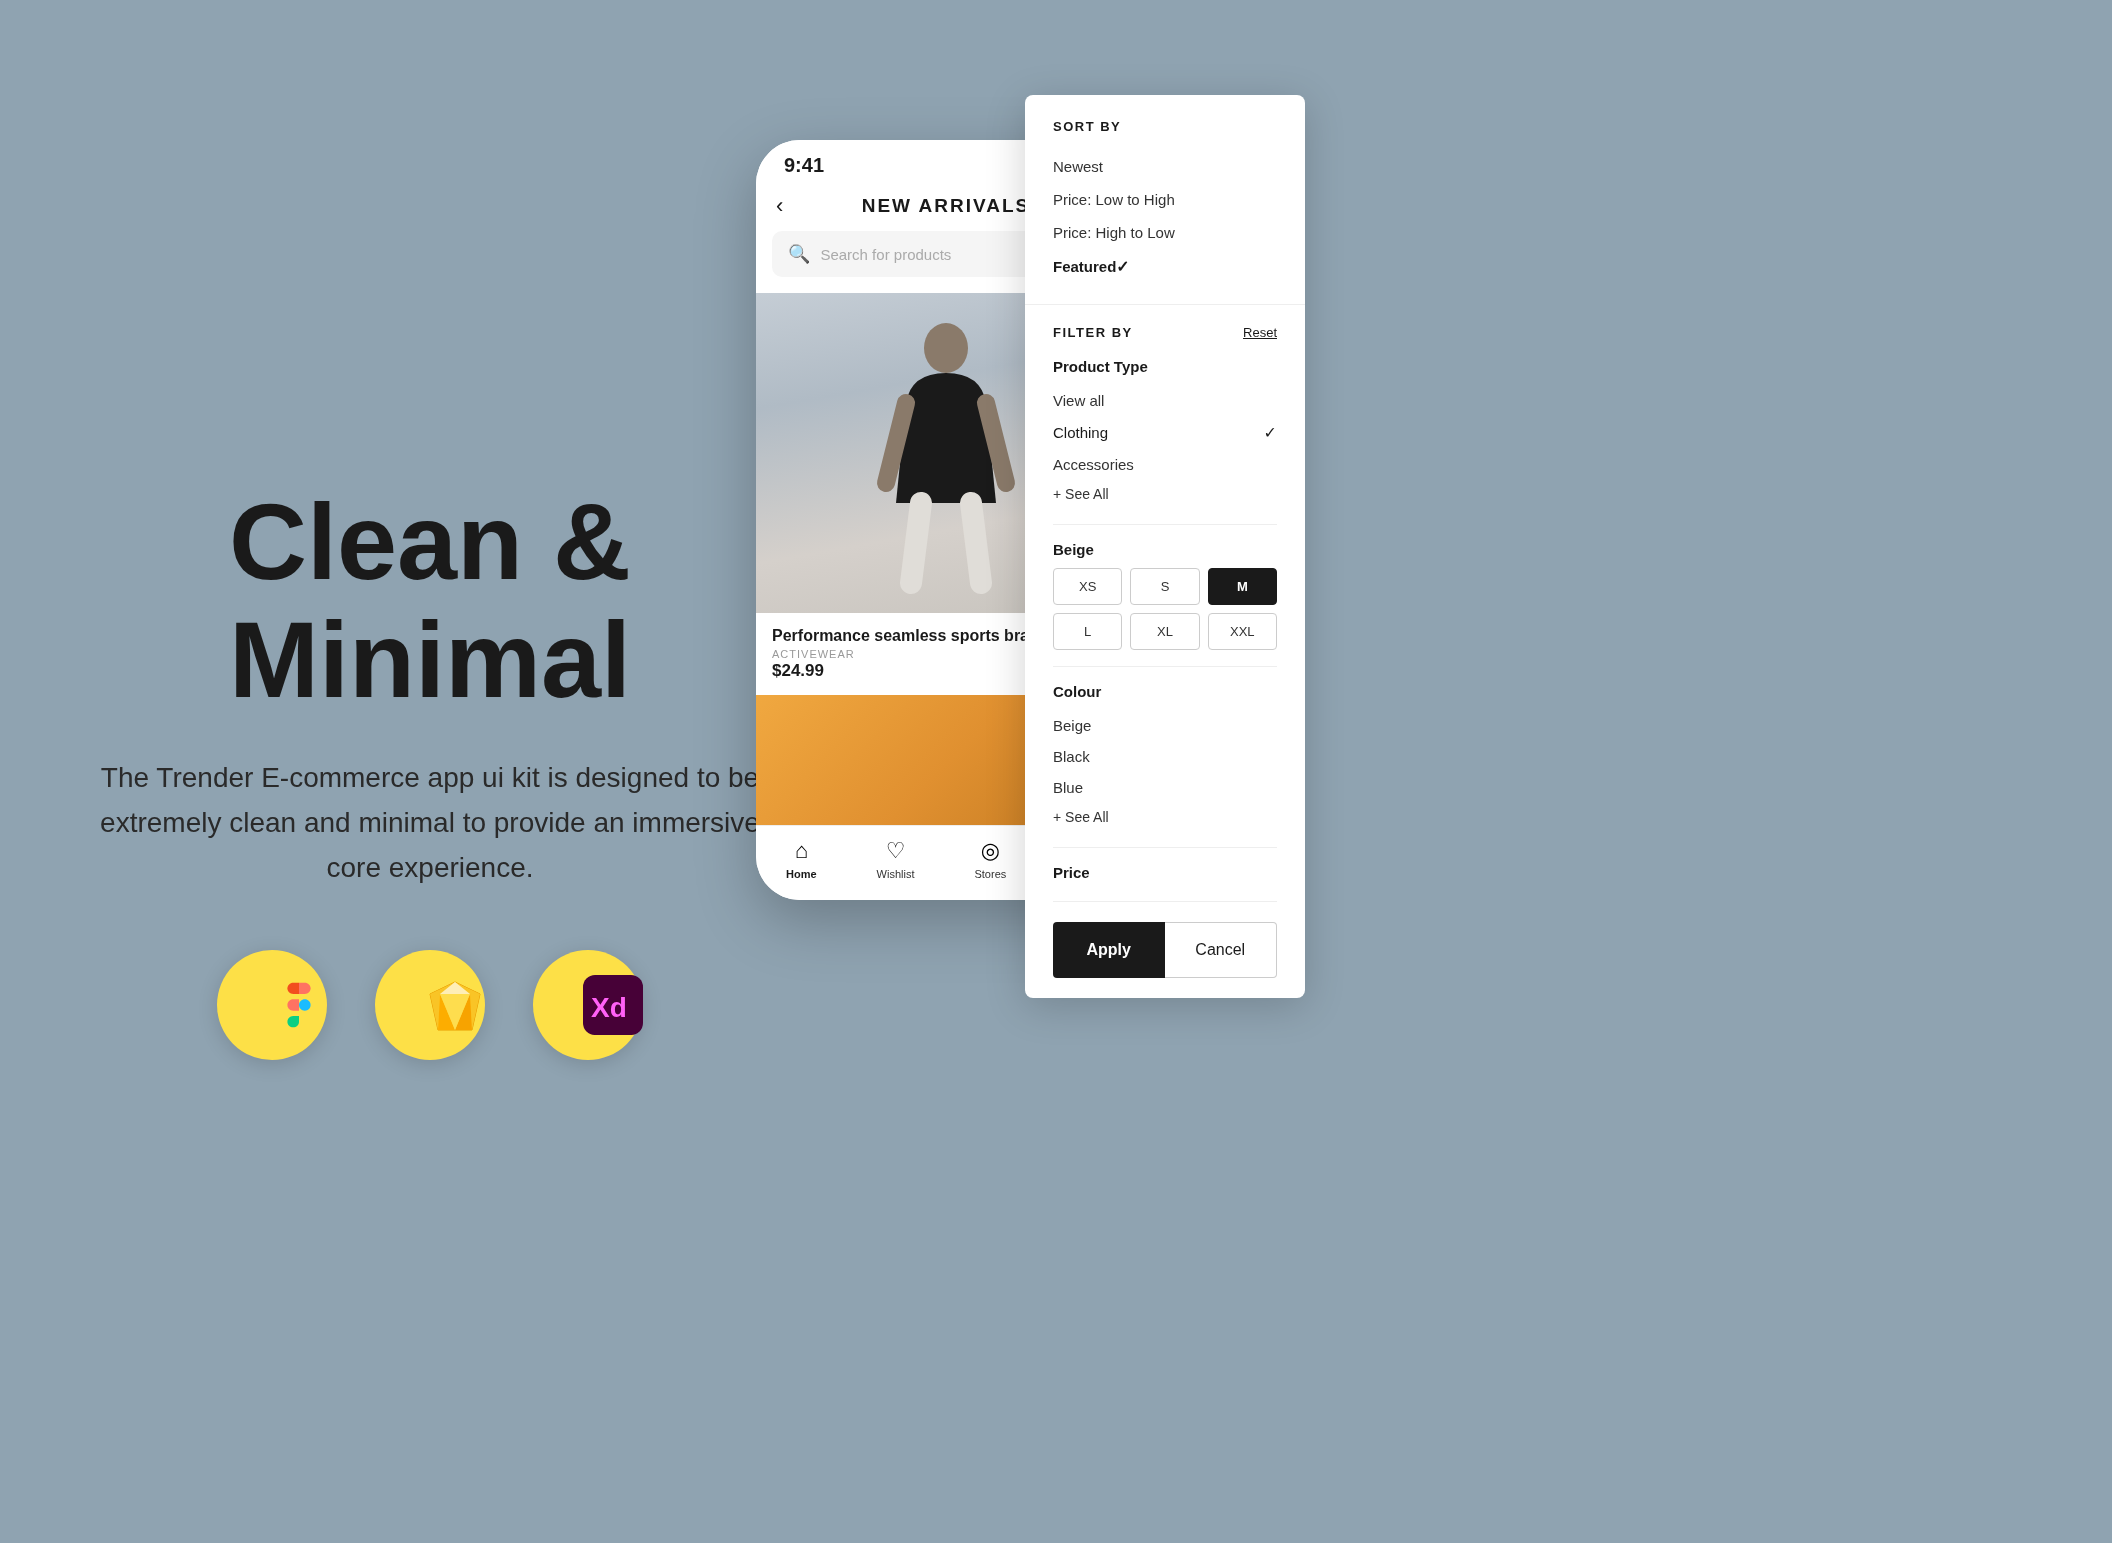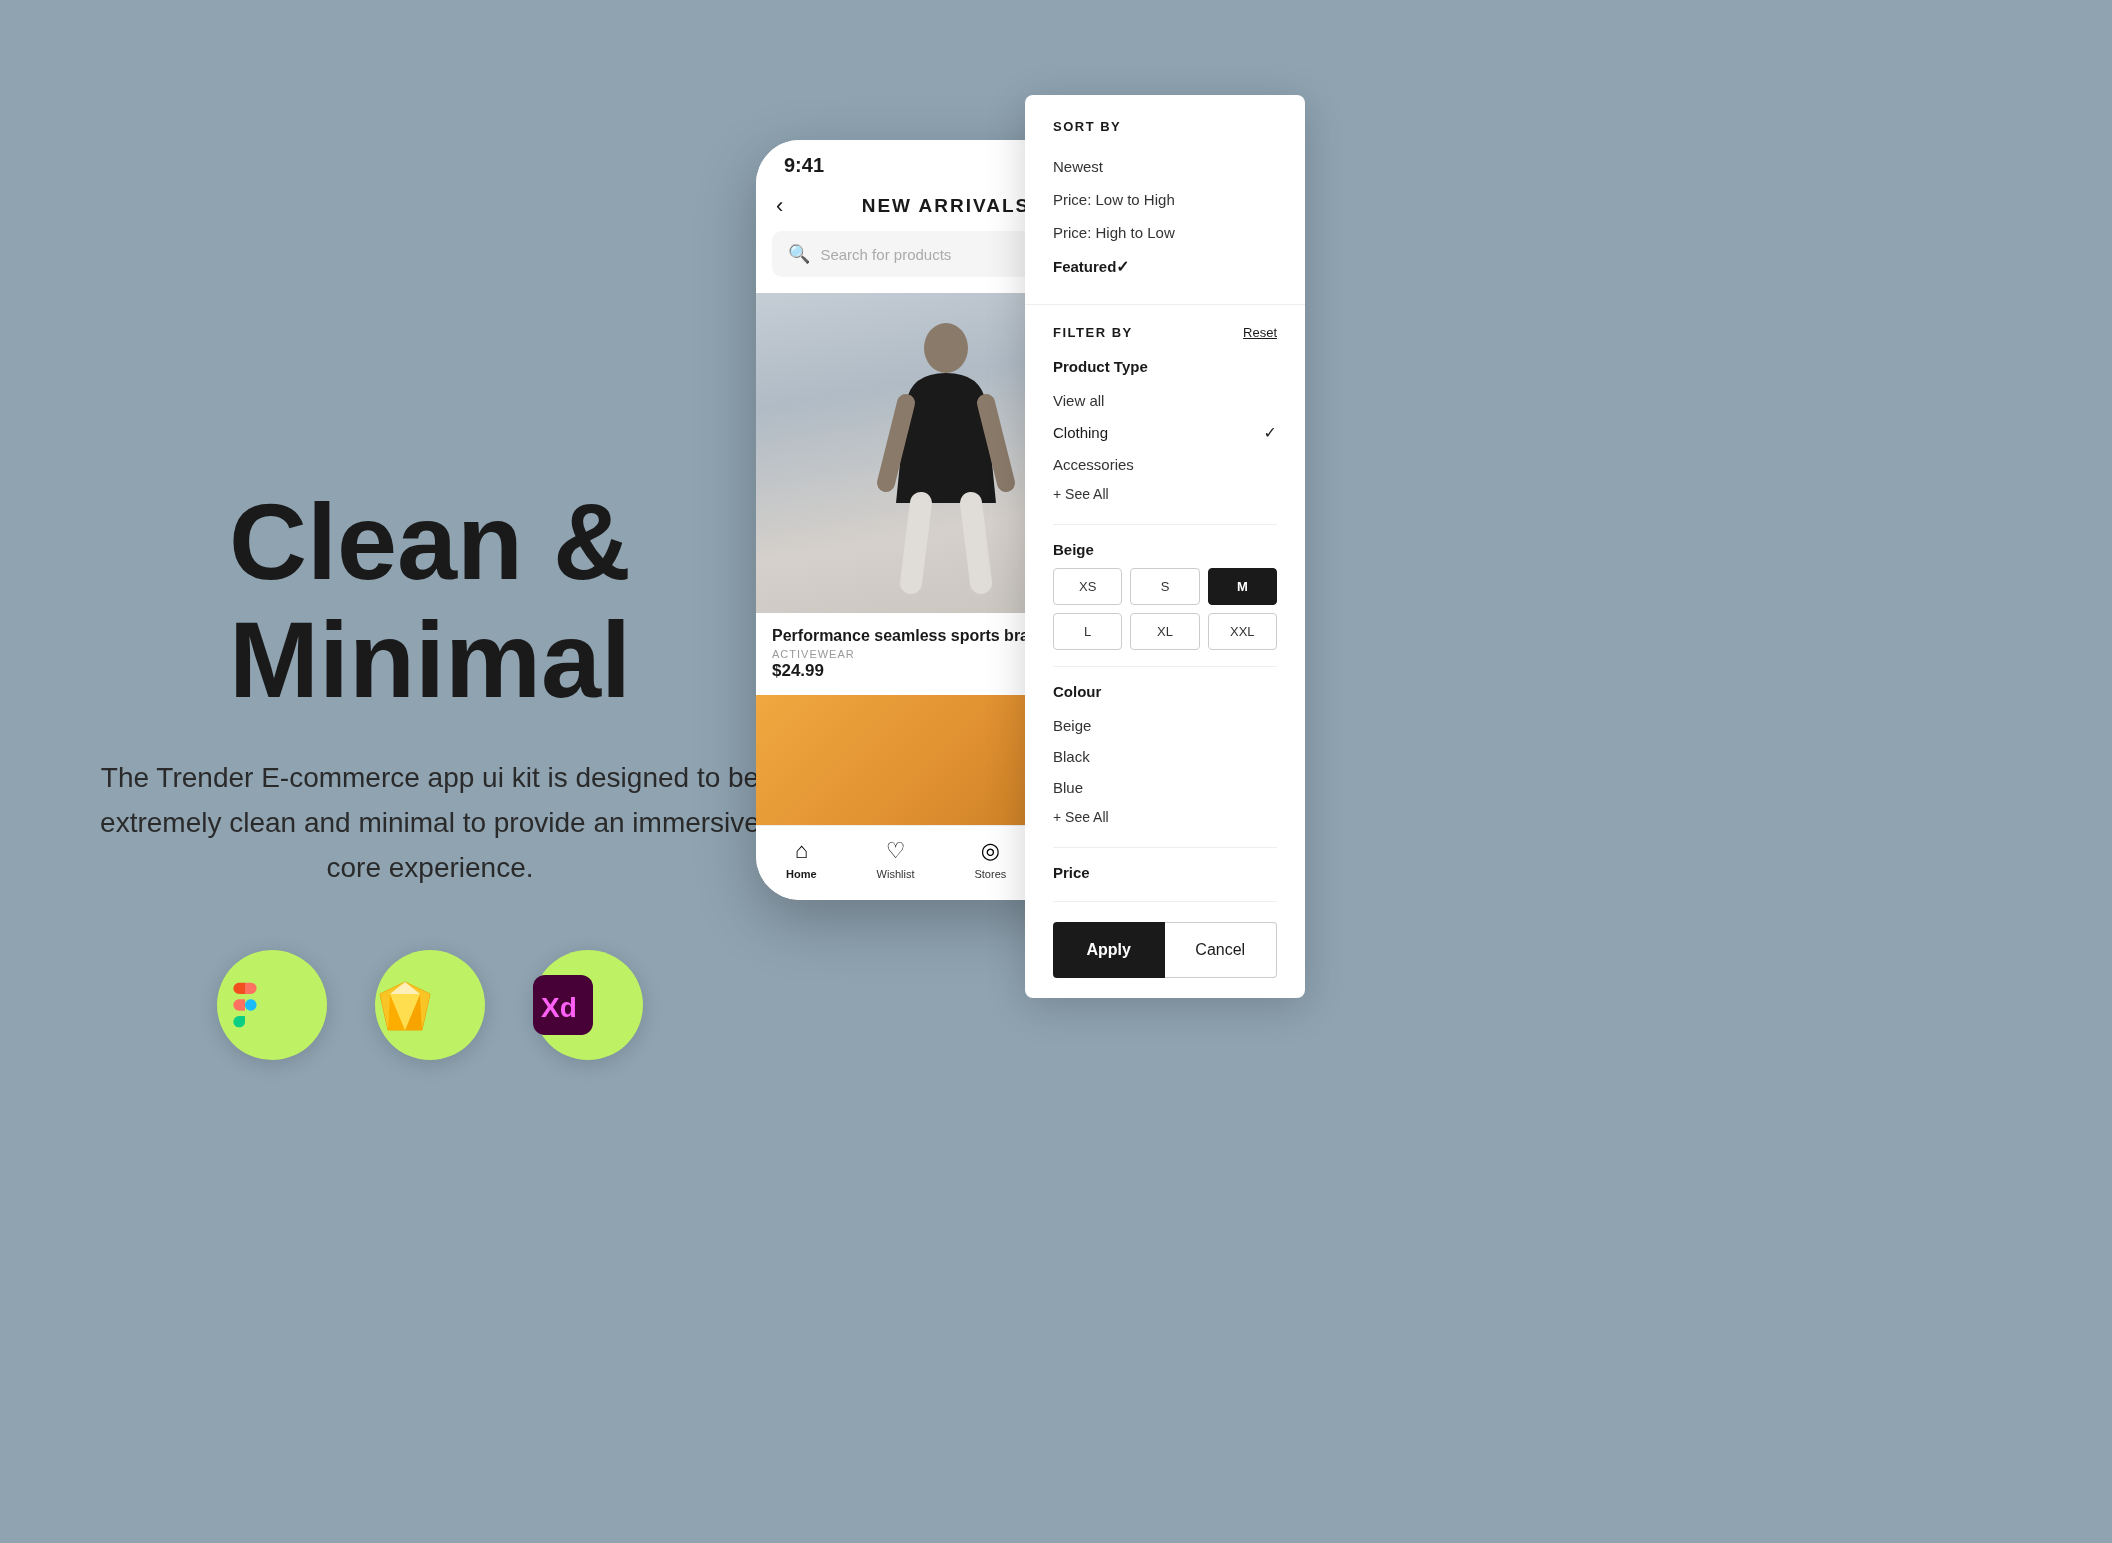--- a/index.html
+++ b/index.html
@@ -41,24 +41,24 @@
       display: flex;
       justify-content: center;
       gap: 48px;
       align-items: center;
     }
 
     .tool-icon {
       width: 110px;
       height: 110px;
       border-radius: 50%;
-      background: #bef264;
-      display: flex;
-      align-items: center;
-      justify-content: flex-start;
+      background: #fde047;
+      display: flex;
+      align-items: center;
+      justify-content: flex-end;
       box-shadow: 0 4px 20px rgba(0,0,0,0.15);
     }
 
     
     .phone-container {
       position: absolute;
       left: 756px;
       top: 140px;
       width: 380px;
       height: 760px;

